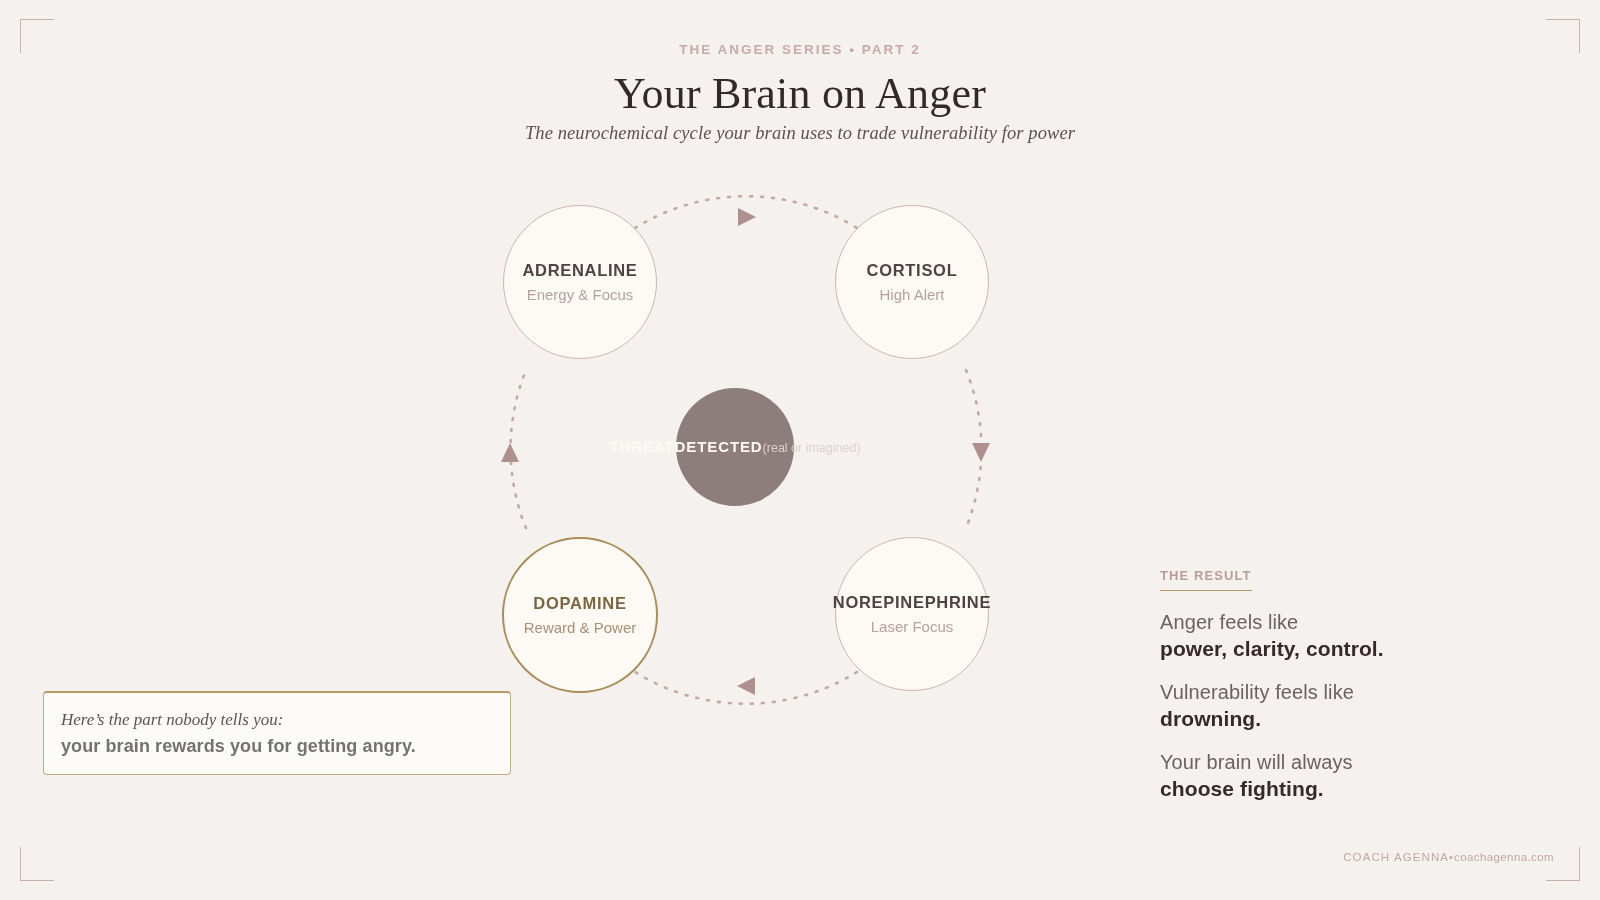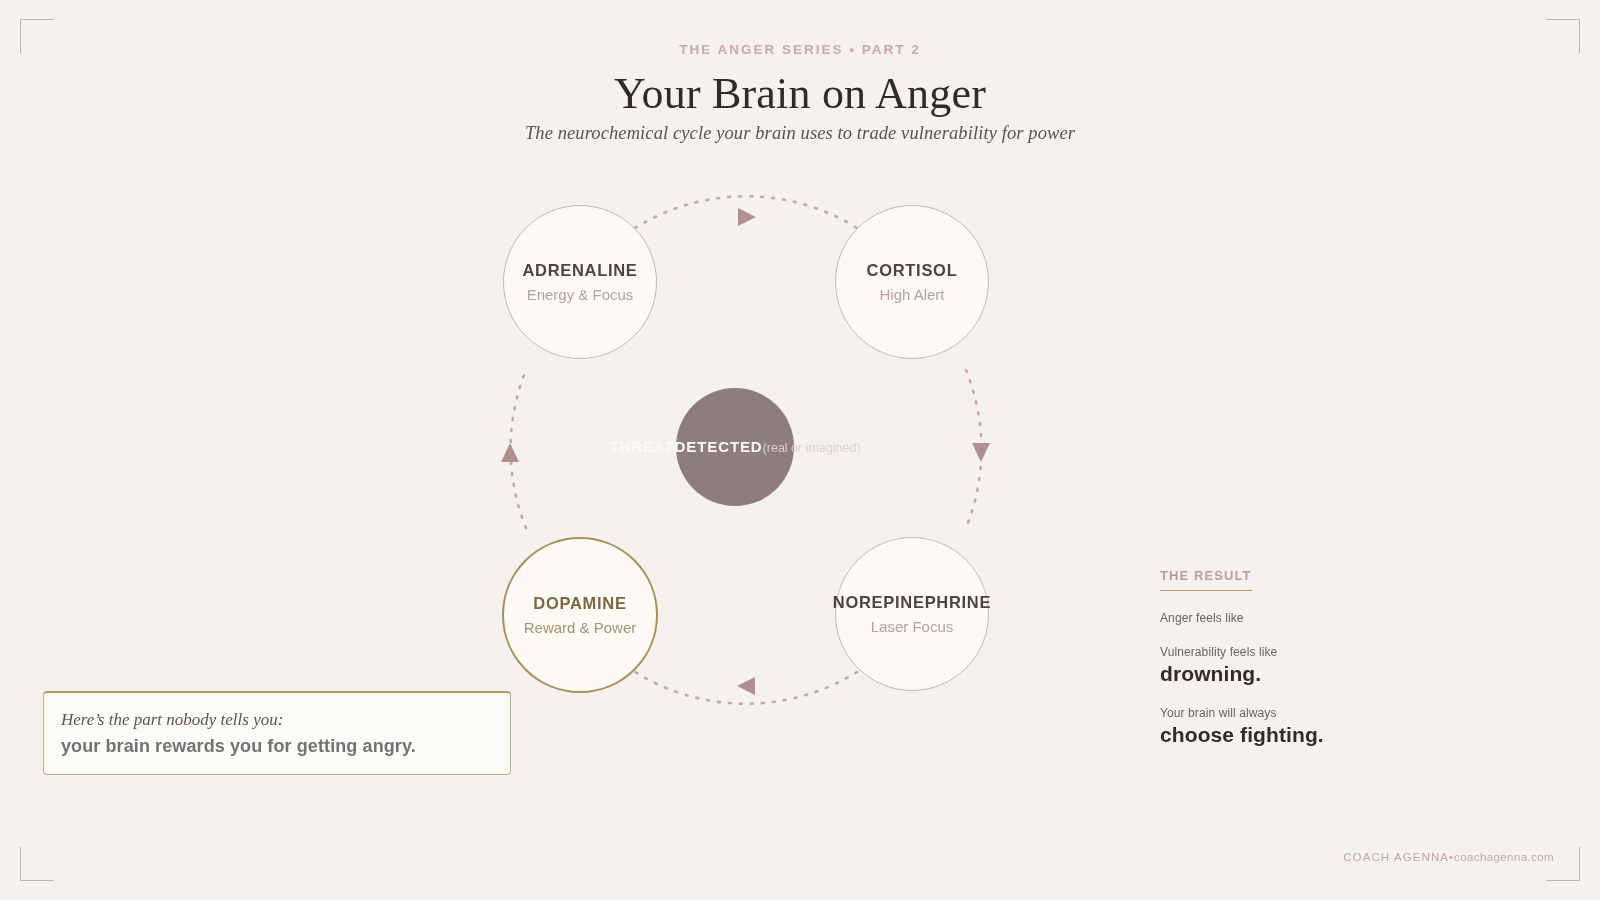--- a/index.html
+++ b/index.html
@@ -149,21 +149,21 @@
     display: inline-block;
     font-size: 13px;
     font-weight: 700;
     letter-spacing: 1.1px;
     color: #bb9b9e;
     padding-bottom: 7px;
     border-bottom: 1.4px solid #b59a66;
   }
   .result-row { margin-top: 20px; }
   .result-lead {
-    font-size: 12px;
+    font-size: 20px;
     color: #6b6163;
     letter-spacing: 0.1px;
   }
   .result-strong {
     margin-top: 3px;
     font-size: 21px;
     font-weight: 700;
     color: #35292b;
     letter-spacing: 0.1px;
   }
@@ -268,20 +268,21 @@
       <div class="core-line">DETECTED</div>
       <div class="core-note">(real or imagined)</div>
     </div>
   </div>
 
   <div class="result">
     <div class="result-kicker">THE RESULT</div>
 
     <div class="result-row">
       <div class="result-lead">Anger feels like</div>
+      <div class="result-strong">power, clarity, control.</div>
     </div>
     <div class="result-row">
       <div class="result-lead">Vulnerability feels like</div>
       <div class="result-strong">drowning.</div>
     </div>
     <div class="result-row">
       <div class="result-lead">Your brain will always</div>
       <div class="result-strong">choose fighting.</div>
     </div>
   </div>

